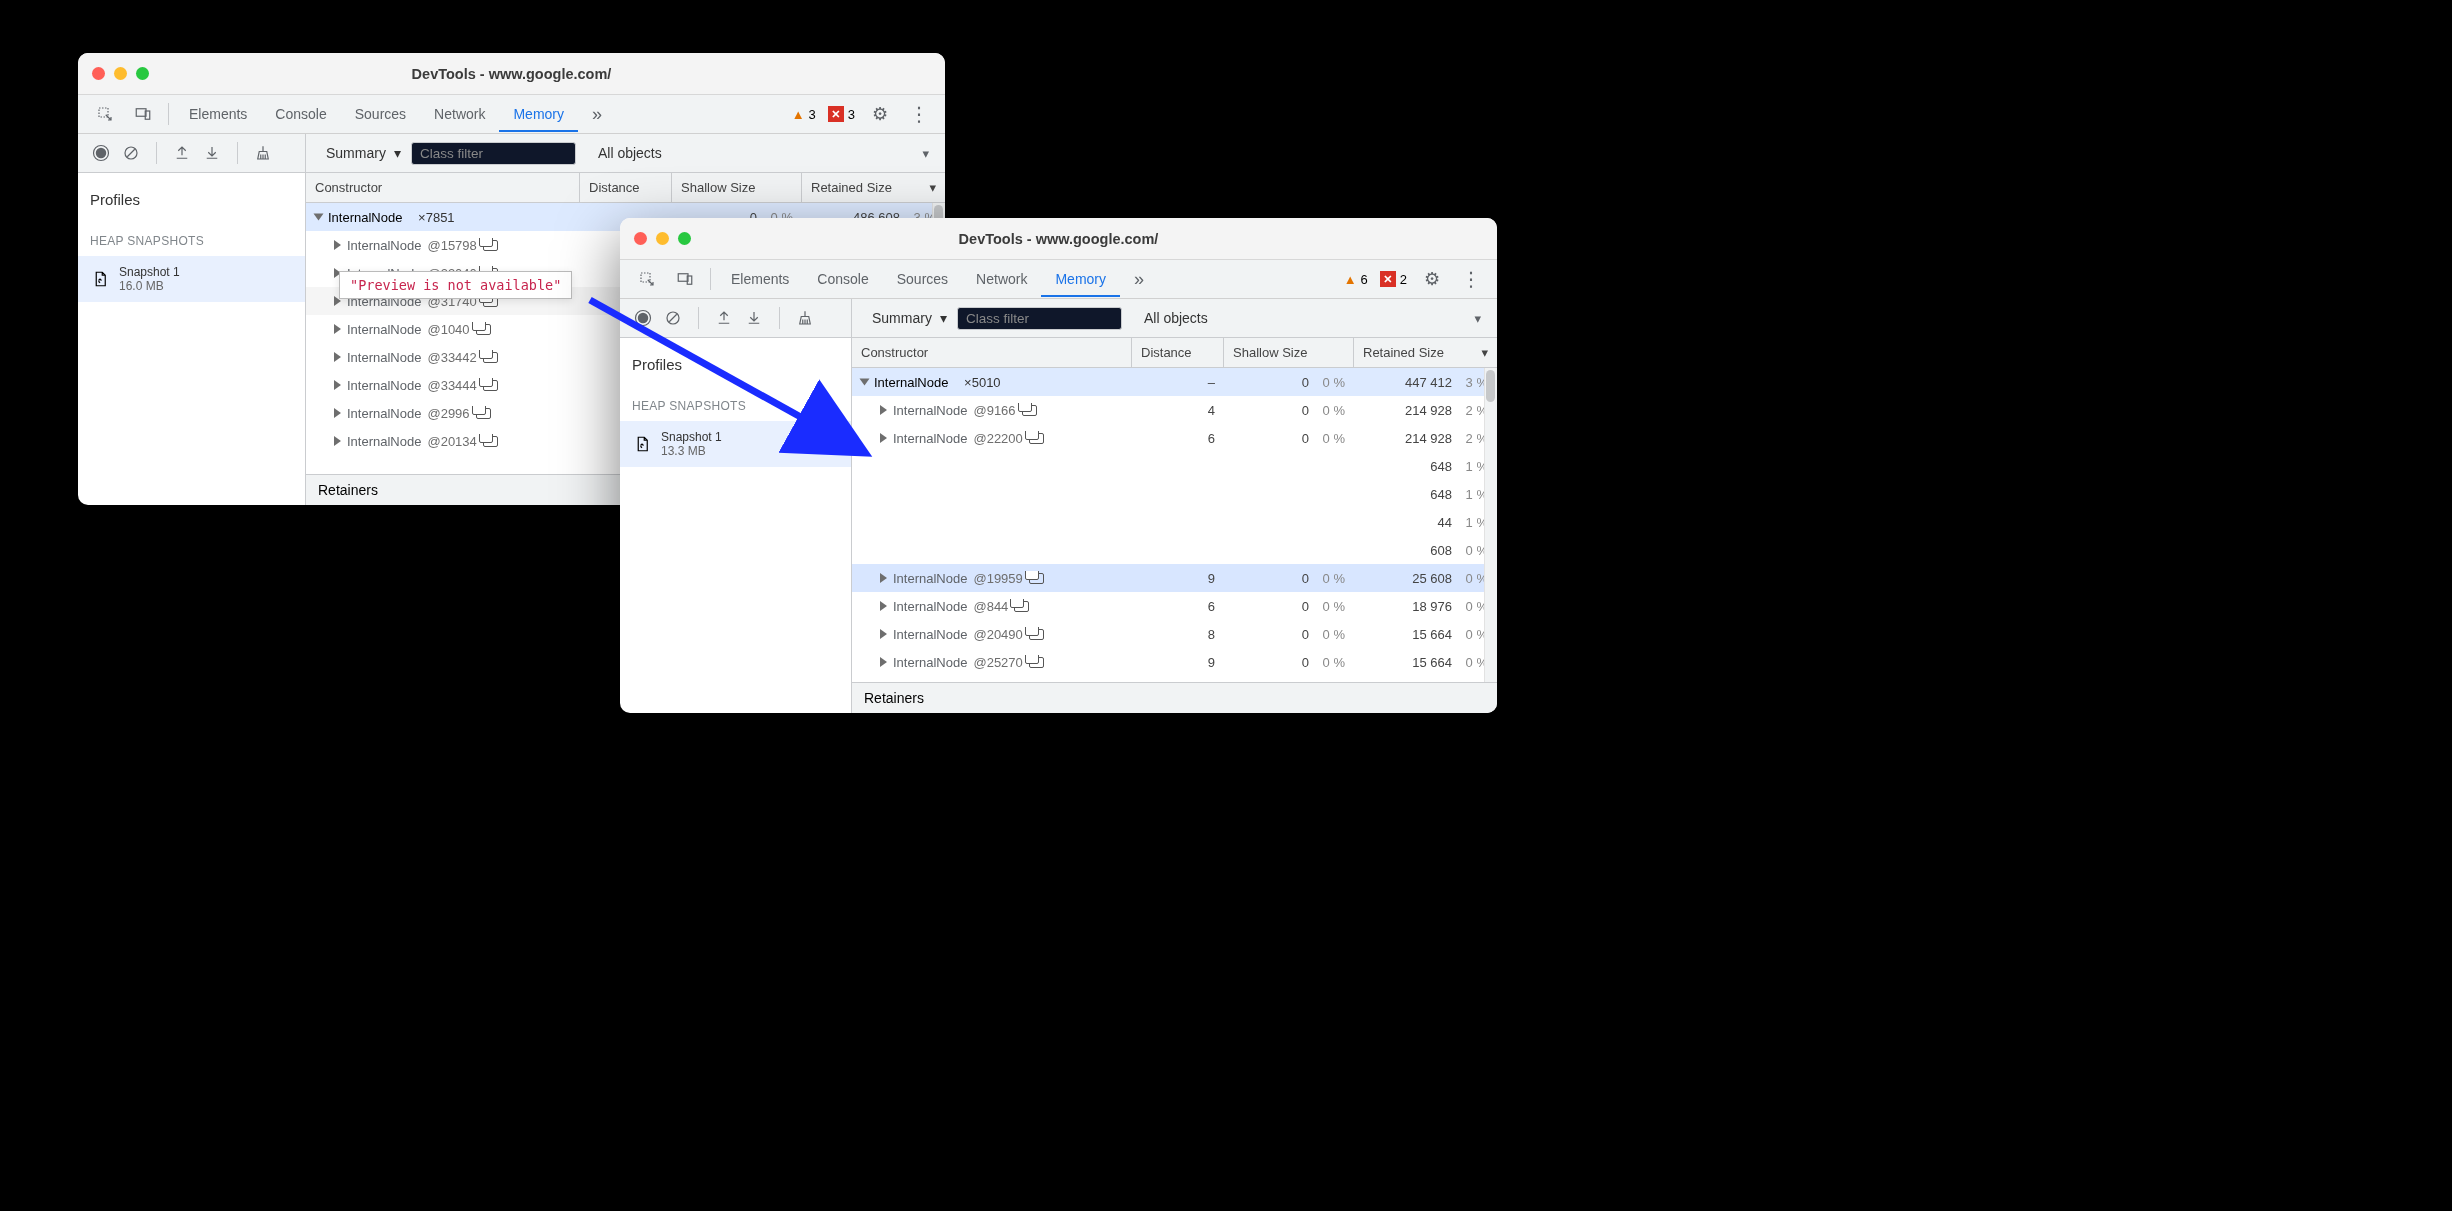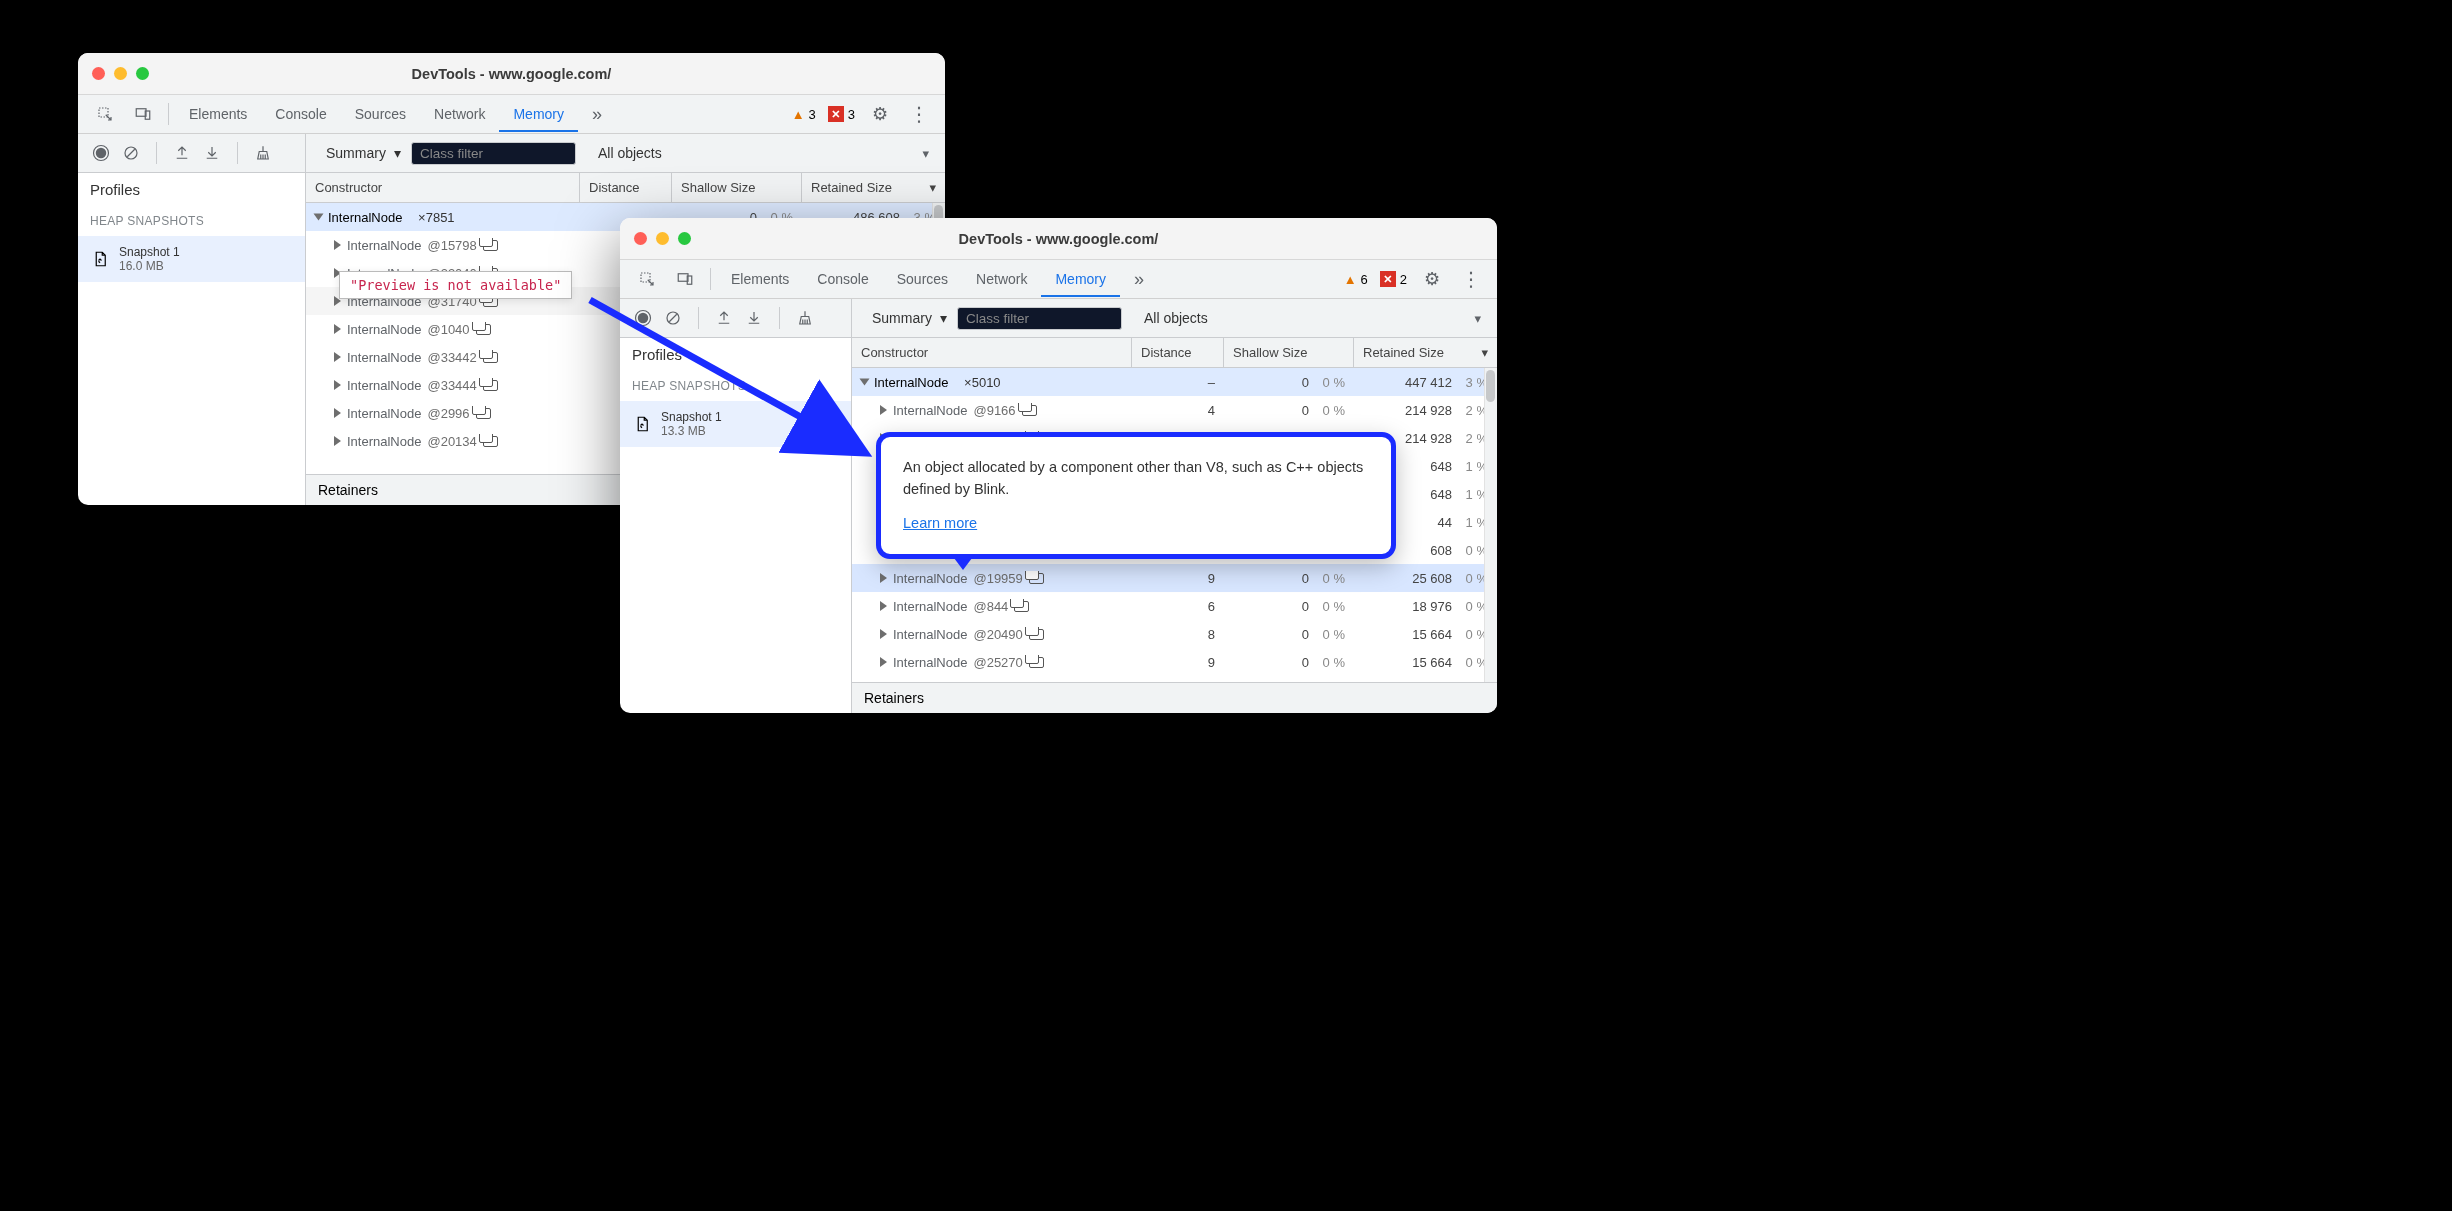--- a/index.html
+++ b/index.html
@@ -62,21 +62,21 @@
   display: flex;
   align-items: center;
   padding: 0 10px;
   gap: 0;
 }
 .toolbar .divider { width: 1px; height: 22px; background: #cacccf; margin: 0 10px; }
 .tb-btn { width: 30px; height: 30px; display: inline-flex; align-items: center; justify-content: center; color: #5f6368; cursor: pointer; }
 .select-look { display: inline-flex; align-items: center; gap: 8px; padding: 0 10px; color: #333; font-size: 14px; }
 .input-filter { border: 1px solid #cacccf; border-radius: 3px; padding: 3px 8px; font-size: 13.5px; color: #888; width: 165px; background: #0f172a; }
 .body { flex: 1; display: flex; overflow: hidden; }
-.sidebar-head { padding: 8px 12px; font-size: 15px; color: #333; }
+.sidebar-head { padding: 18px 12px; font-size: 15px; color: #333; }
 .sidebar-section { padding: 8px 12px; font-size: 12px; color: #80868b; letter-spacing: .3px; }
 .sidebar-item { display: flex; align-items: center; gap: 10px; padding: 8px 12px; background: #e8f0fe; border: 1px solid transparent; }
 .sidebar-item.sel { background: #e8f0fe; }
 .sidebar-item .name { font-size: 12px; color: #333; }
 .sidebar-item .sub { font-size: 12px; color: #666; }
 .sidebar-item .txt { display: flex; flex-direction: column; }
 .main { flex: 1; display: flex; flex-direction: column; position: relative; }
 .col-head {
   display: grid;
   grid-template-columns: 1fr 92px 130px 143px;
@@ -590,24 +590,20 @@
               <div class="cell-r"><span>0</span><span class="pct">0 %</span></div>
               <div class="cell-r"><span>15 664</span><span class="pct">0 %</span></div>
             </div>
           </div>
         <div class="scrollhint">
             <div class="scrollthumb"></div>
           </div>
       </div>
       <div class="retainers">Retainers</div>
 
-      <div class="popover" style="left:24px; top:133px; width:520px;">
-        <div>An object allocated by a component other than V8, such as C++ objects defined by Blink.</div>
-        <div style="margin-top:12px"><a href="#">Learn more</a></div>
-      </div>
     </div>
   </div>
 </div>
 
 <svg class="arrow" style="left:570px; top:280px; width:330px; height:190px;" viewBox="0 0 330 190">
   <defs>
     <marker id="ah" markerWidth="14" markerHeight="14" refX="10" refY="6" orient="auto">
       <path d="M0,0 L12,6 L0,12 Z" fill="#1a2cff"></path>
     </marker>
   </defs>

